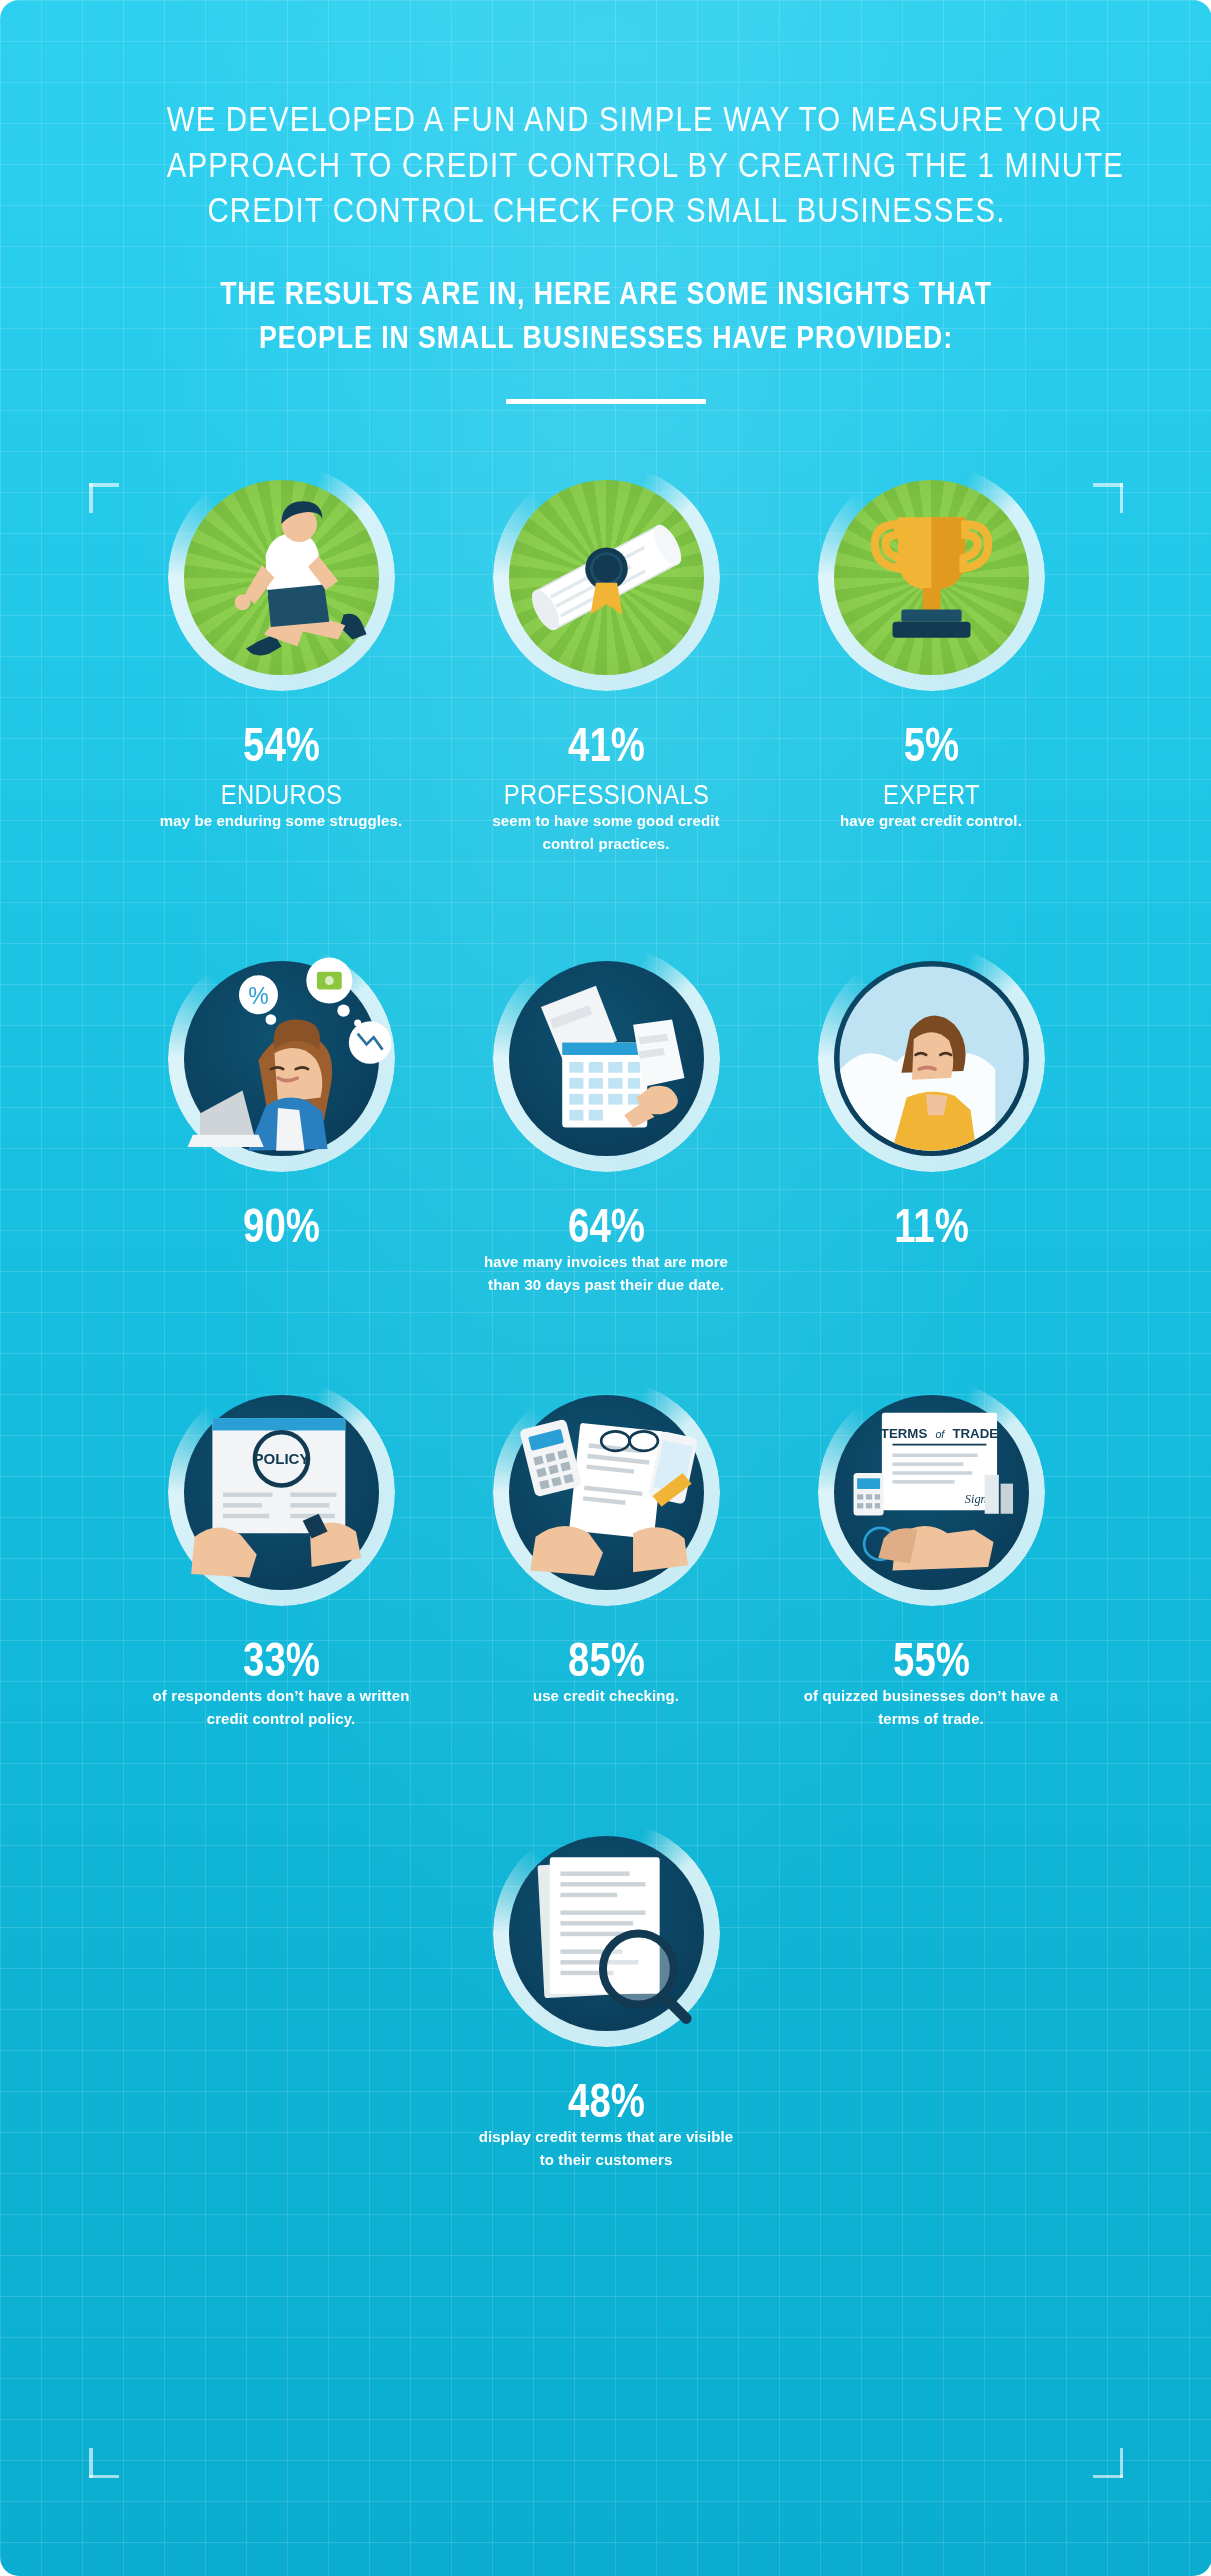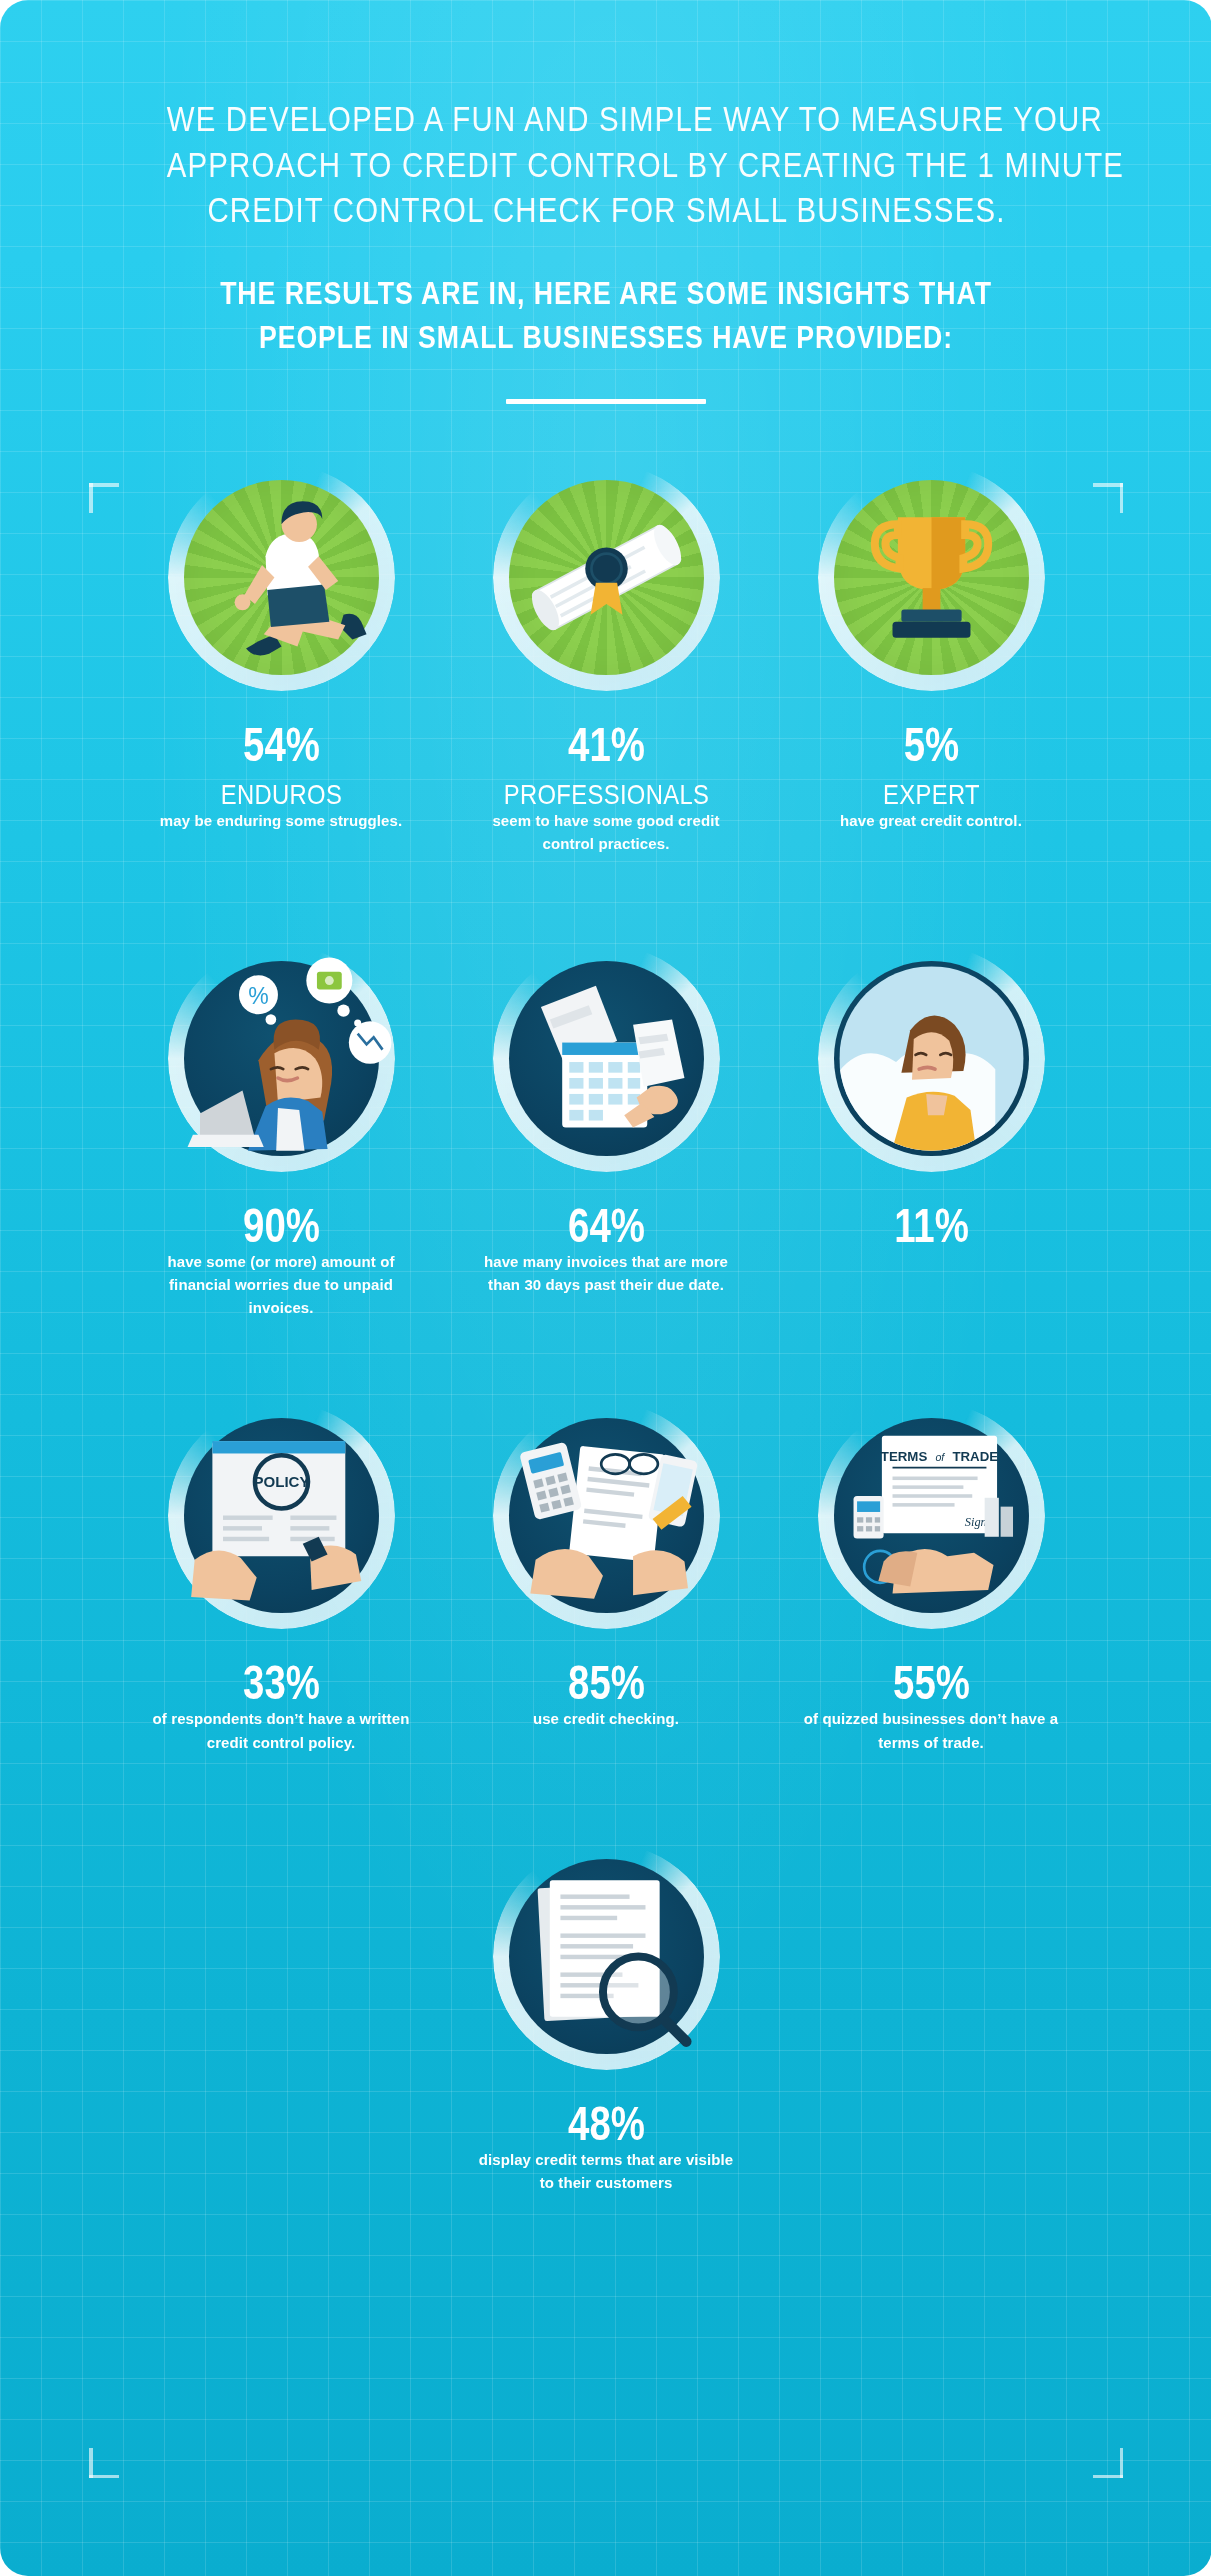--- a/index.html
+++ b/index.html
@@ -6,21 +6,21 @@
   html, body {
     width: 1212px;
     background: #ffffff;
     font-family: "Liberation Sans", sans-serif;
   }
   #page {
     position: relative;
     width: 1212px;
     height: 2576px;
     overflow: hidden;
-    border-radius: 28px;
+    border-radius: 19px;
     background:
       linear-gradient(180deg, #2ed0ef 0%, #29cdee 10%, #1fc6e6 30%, #15bcdd 55%, #0eb3d4 78%, #0aadcf 100%);
   }
   
   #grid {
     position: absolute;
     inset: 0;
     background-image:
       linear-gradient(to right, rgba(255,255,255,0.13) 1.3px, transparent 1.3px),
       linear-gradient(to bottom, rgba(255,255,255,0.13) 1.3px, transparent 1.3px);
@@ -299,21 +299,20 @@
               <path d="M124 148 q8 -4 14 0 M152 148 q8 -4 14 0" fill="none" stroke="#4a3220" stroke-width="3" stroke-linecap="round"></path>
               <path d="M118 190 q22 -16 48 -6 l16 12 6 42 -90 2 z" fill="#2a7fc1"></path>
               <path d="M132 192 l24 2 6 46 -32 0 z" fill="#f2f4f6"></path>
               <path d="M44 198 l48 -26 14 54 -62 0 z" fill="#cfd4d8"></path>
               <path d="M36 222 l74 0 6 14 -86 0 z" fill="#f2f4f6"></path>
             </svg>
           </div>
         </div>
         <div class="pct">90%</div>
 
-        <div class="desc">have some (or more) amount of financial worries due to unpaid invoices.</div>
       </div>
 
       <div class="cell">
         <div class="iconwrap">
           <div class="ring"></div>
           <div class="disc navy"></div>
           <div class="art">
             <svg viewBox="0 0 272 272">
               <path d="M62 78 l62 -24 24 62 -58 30 z" fill="#f2f4f6"></path>
               <path d="M72 92 l44 -16 4 10 -44 16 z" fill="#dfe4e8"></path>

